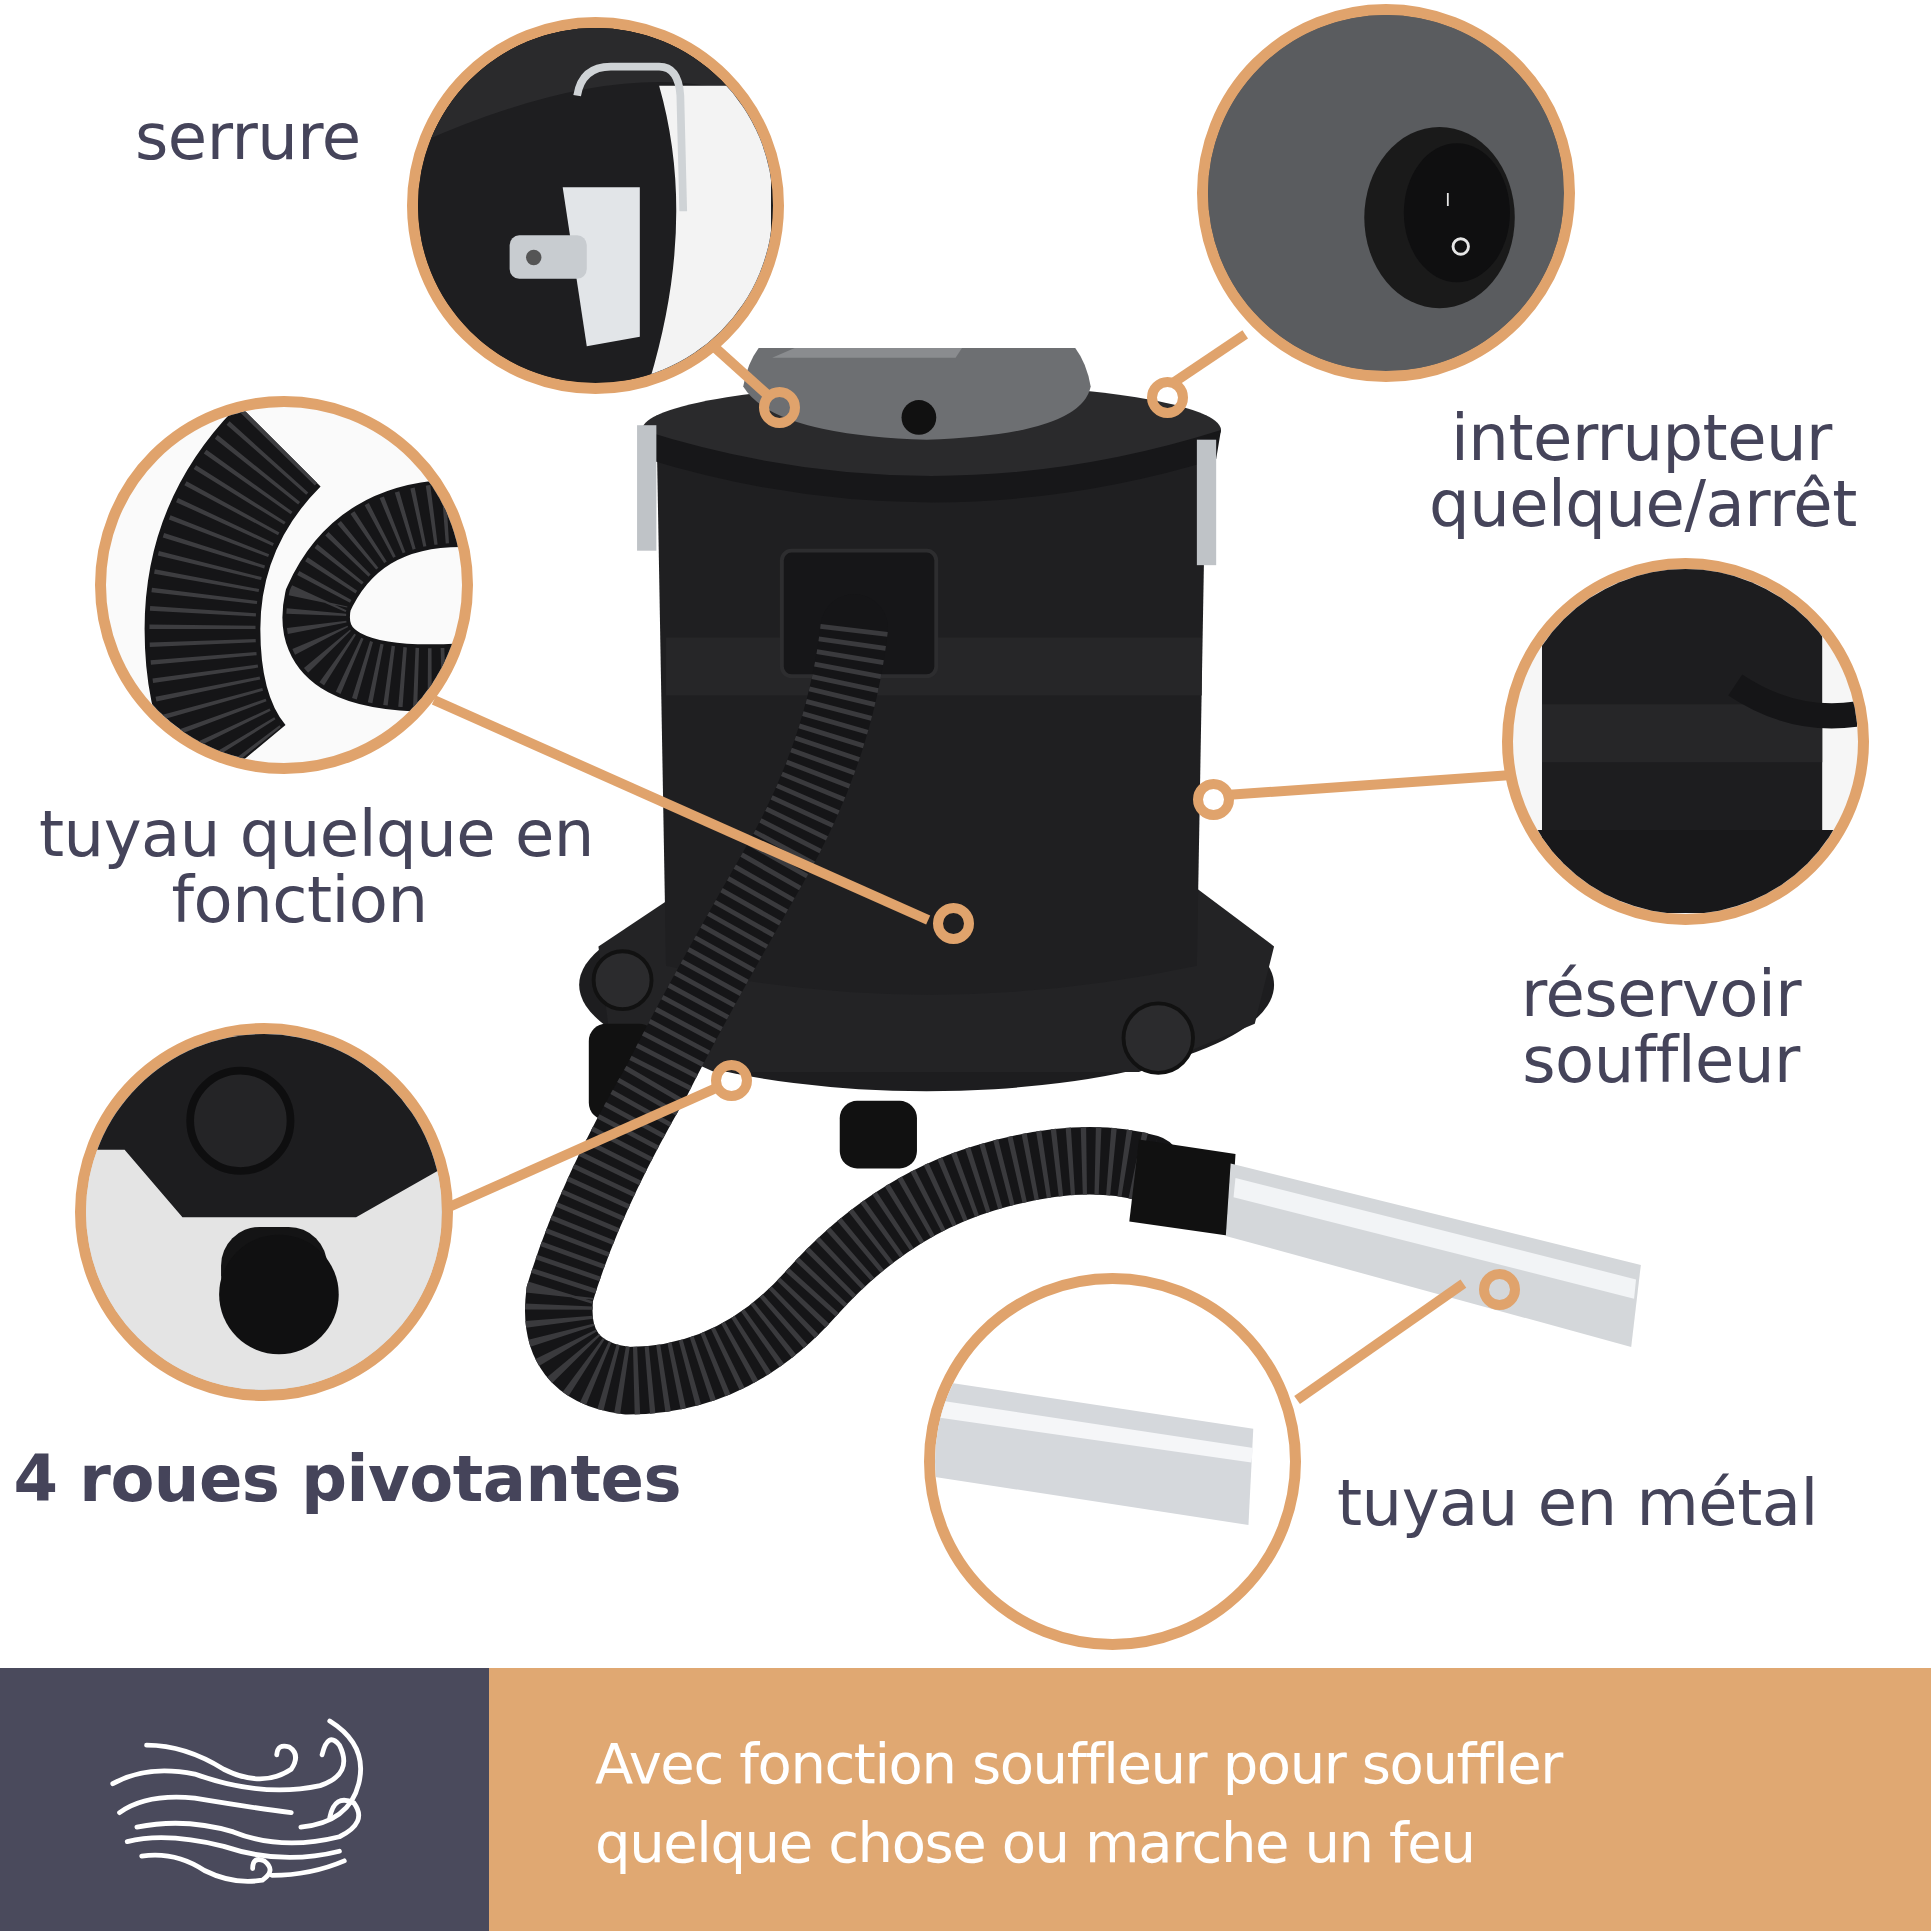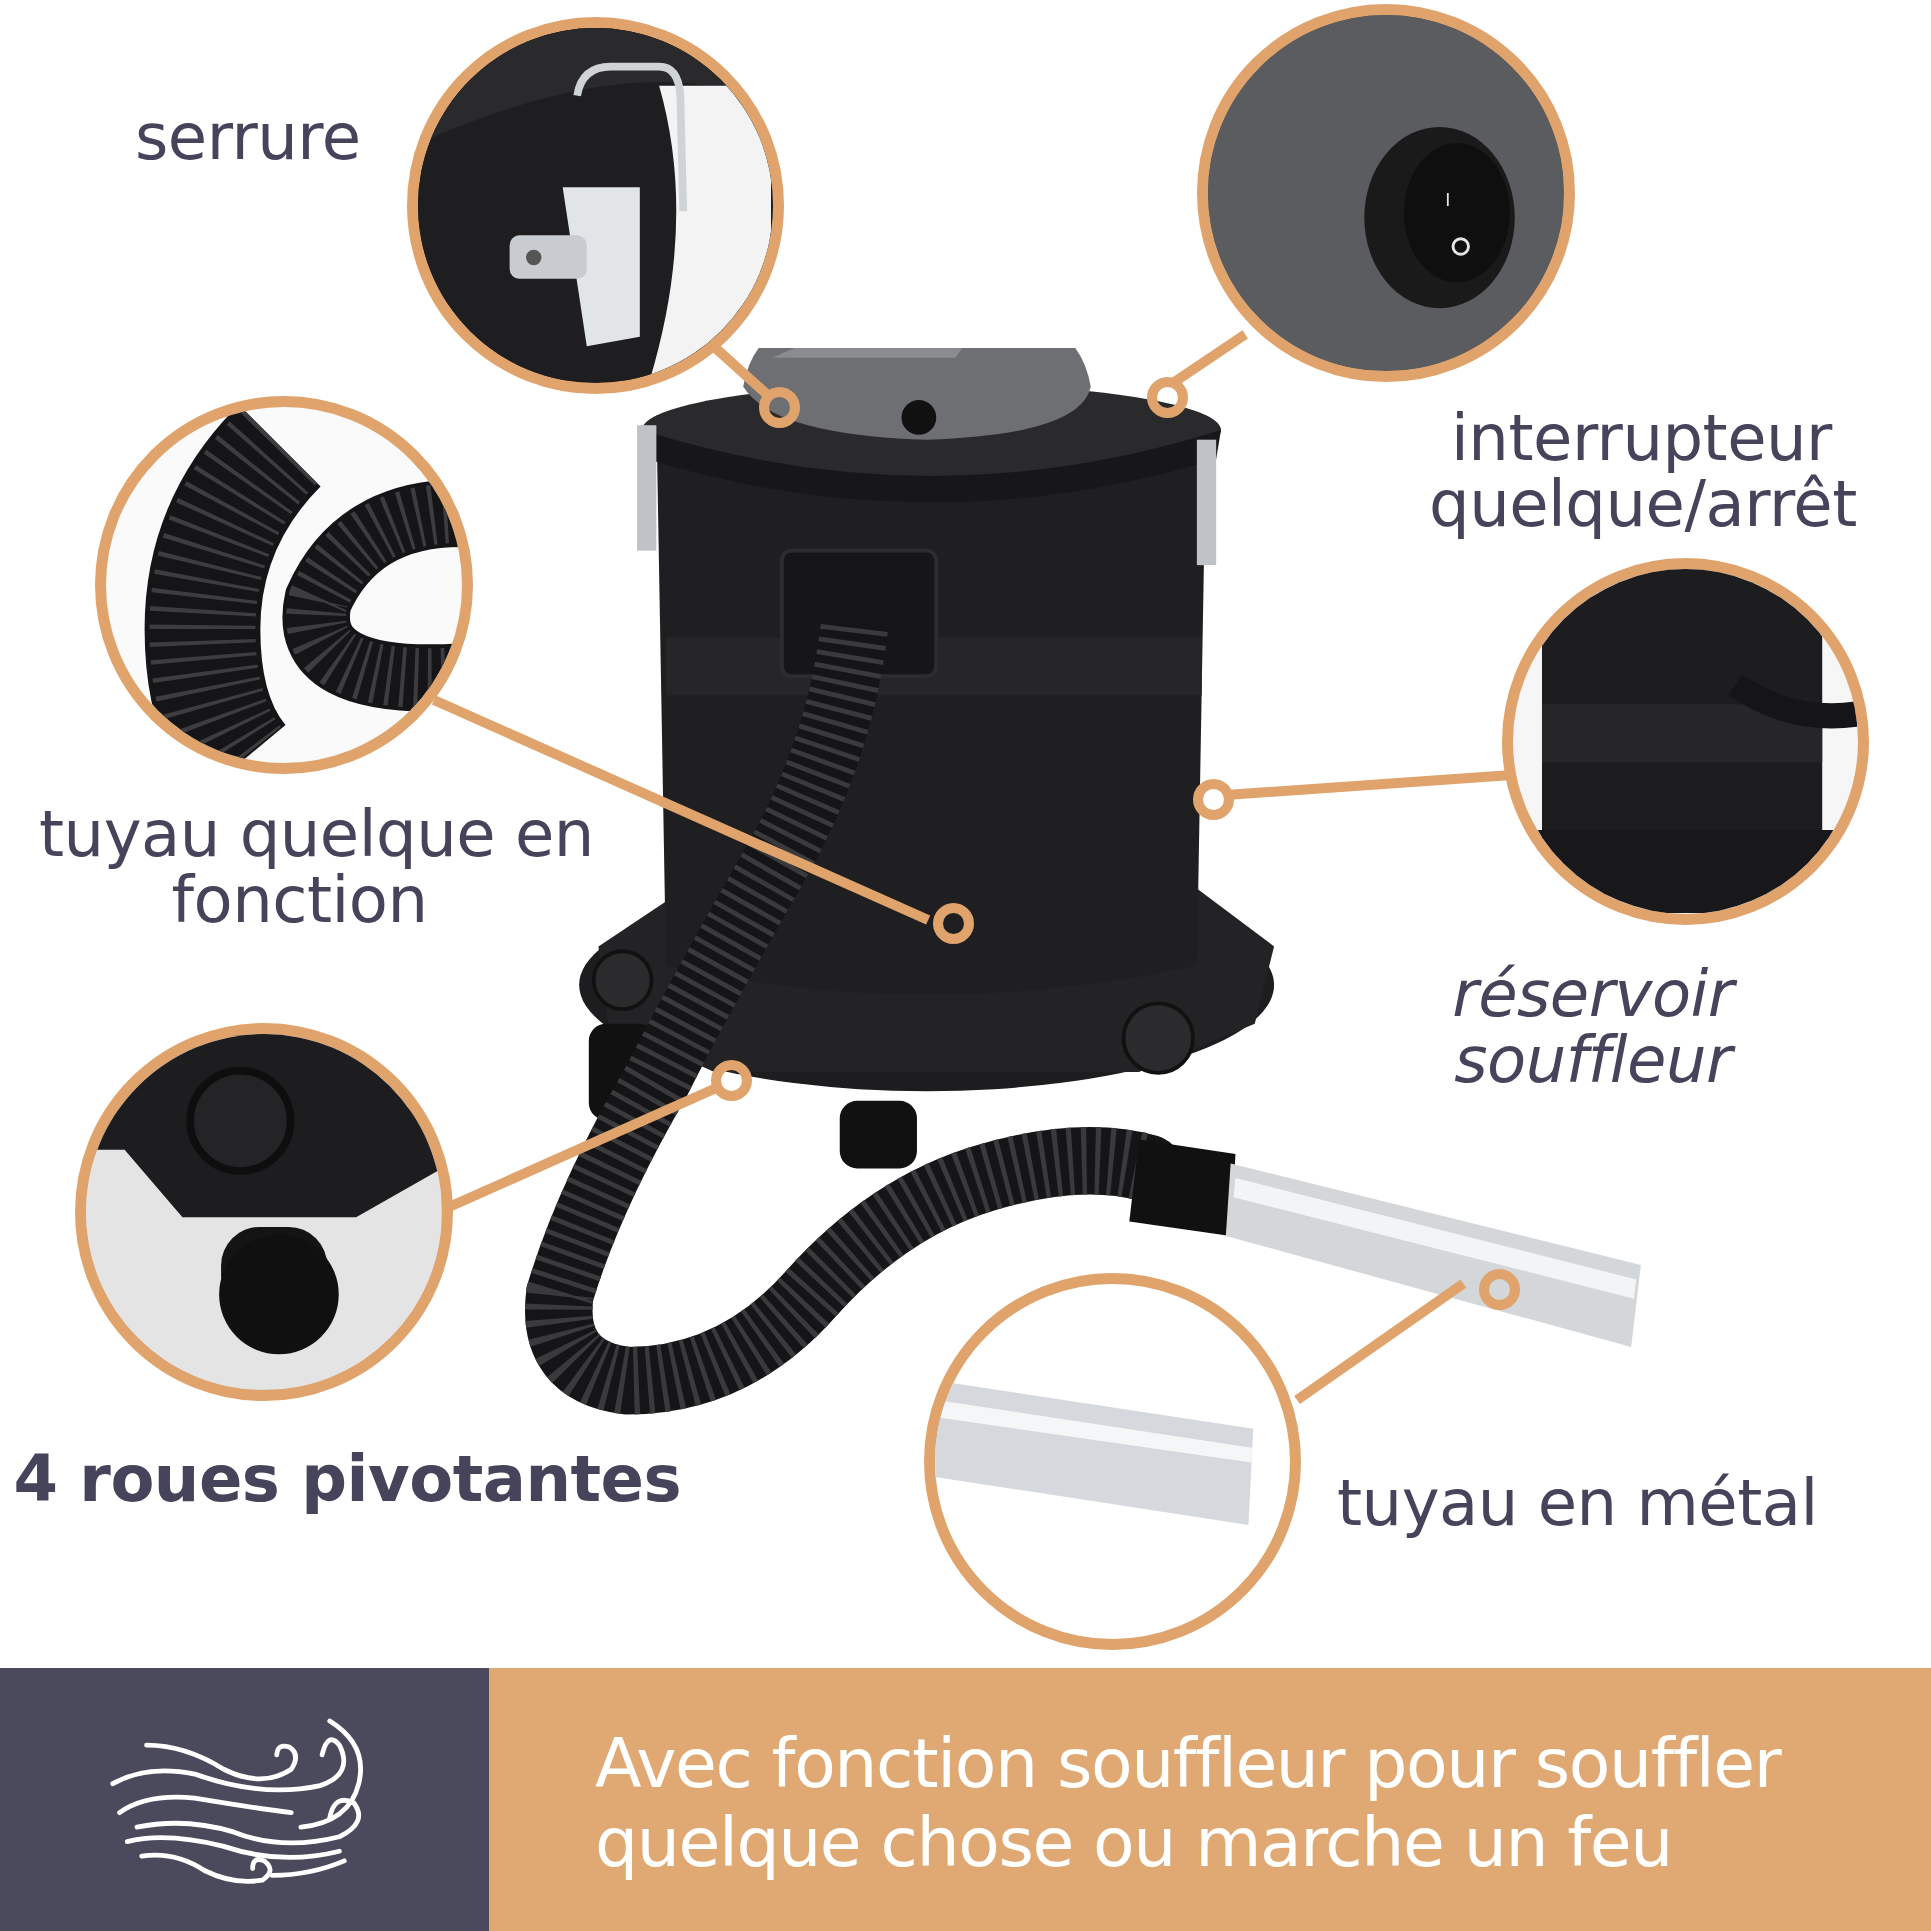--- a/index.html
+++ b/index.html
@@ -6,21 +6,21 @@
   body { width:1931px; height:1931px; background:#ffffff; position:relative; overflow:hidden;
          font-family:"DejaVu Sans", "Liberation Sans", sans-serif; color:#45445a; }
   .abs { position:absolute; }
   .label { position:absolute; font-size:64px; line-height:66px; color:#45445a; text-align:center; white-space:nowrap; letter-spacing:-0.5px; }
   .bubble { position:absolute; border-radius:50%; border:11.6px solid #e0a36c; overflow:hidden; box-sizing:border-box; }
   .dot { position:absolute; width:41px; height:41px; border-radius:50%; border:10.6px solid #e0a36c; box-sizing:border-box; }
   .connector { position:absolute; height:9.7px; background:#e0a36c; transform-origin:0 50%; }
   #main-photo { position:absolute; left:521px; top:348px; width:1178px; height:1081px; }
   .banner-left { position:absolute; left:0; top:1668px; width:489px; height:263px; background:#4a4a5c; }
   .banner-right { position:absolute; left:489px; top:1668px; width:1442px; height:263px; background:#e0a872; }
-  .banner-text { position:absolute; left:106px; top:56px; font-size:68px; line-height:79px; color:#ffffff; letter-spacing:-1.4px; }
+  .banner-text { position:absolute; left:106px; top:56px; font-size:56px; line-height:79px; color:#ffffff; letter-spacing:-1.4px; }
 </style>
 </head>
 <body>
 
 <svg id="main-photo" viewBox="0 0 1220 1120">
 
   <ellipse cx="420" cy="660" rx="360" ry="110" fill="#1d1d1f"></ellipse>
   <path d="M80 620 L170 560 L700 560 L780 620 L760 700 L640 750 L200 750 L90 700 Z" fill="#232325"></path>
   <rect x="70" y="700" width="70" height="100" rx="18" fill="#111"></rect>
   <rect x="330" y="780" width="80" height="70" rx="18" fill="#111"></rect>
@@ -100,21 +100,21 @@
 <div class="bubble" style="left:1502px; top:558px; width:367px; height:367px; background:#f6f6f6;">
   <svg width="344" height="344" viewBox="0 0 356 356">
     <rect x="30" y="0" width="290" height="300" rx="20" fill="#1d1d1f"></rect>
     <rect x="30" y="140" width="290" height="60" fill="#262628"></rect>
     <path d="M0 270 L356 270 L356 356 L0 356 Z" fill="#18181a"></path>
     <path d="M230 120 Q290 160 356 150" fill="none" stroke="#151517" stroke-width="26"></path>
   </svg>
 </div>
 <div class="connector" style="left:1226px; top:790px; width:290px; transform:rotate(-4deg);"></div>
 <div class="dot" style="left:1193px; top:779px;"></div>
-<div class="label" style="left:1400px; top:961px; width:386px;font-style:italic;">
+<div class="label" style="left:1468px; top:961px; width:386px;">
   <div>réservoir</div>
   <div>souffleur</div>
 </div>
 
 <div class="bubble" style="left:75px; top:1023px; width:378px; height:378px; background:#dcdcdc;">
   <svg width="355" height="355" viewBox="0 0 368 368">
     <rect width="368" height="368" fill="#e4e4e4"></rect>
     <path d="M0 0 L368 0 L368 140 L280 190 L100 190 L40 120 L0 120 Z" fill="#1d1d1f"></path>
     <circle cx="160" cy="90" r="52" fill="#242426" stroke="#0e0e0f" stroke-width="8"></circle>
     <rect x="140" y="200" width="110" height="90" rx="40" fill="#141415"></rect>

